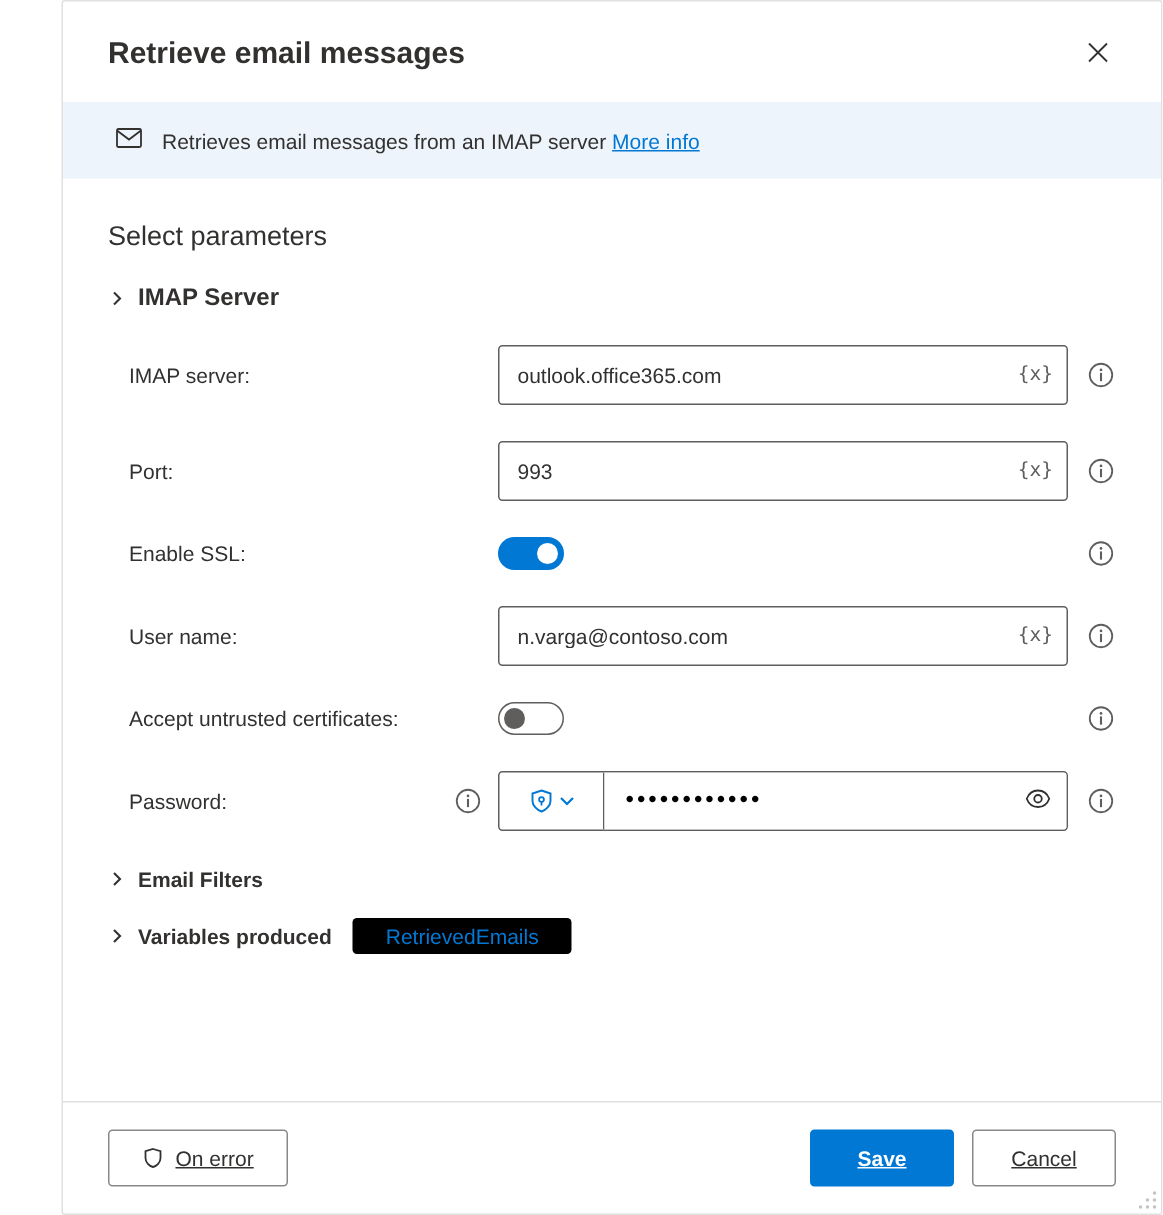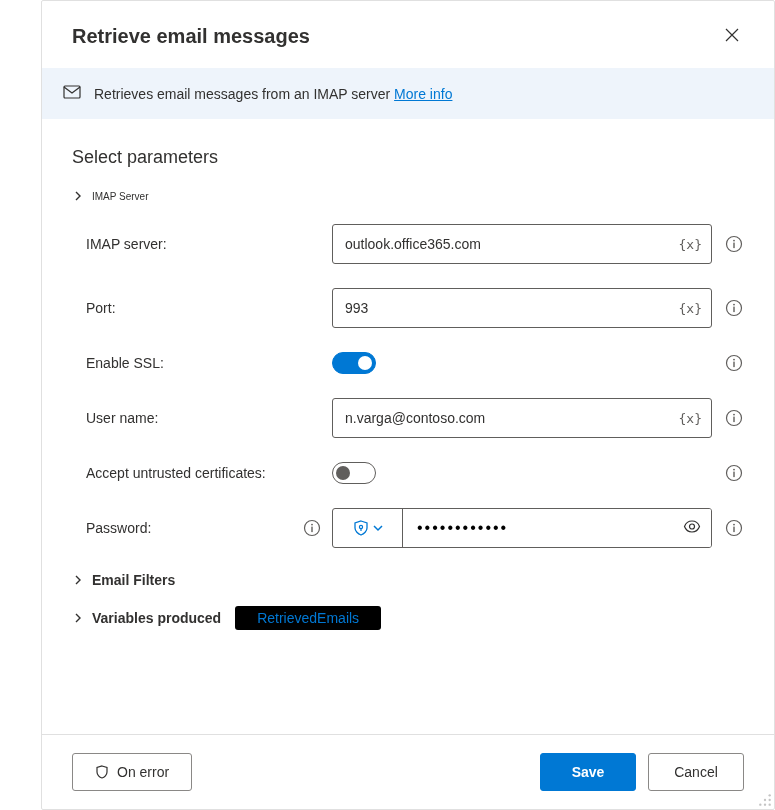--- a/index.html
+++ b/index.html
@@ -34,21 +34,21 @@
     }
     .close-btn {
       background: none;
       border: none;
       cursor: pointer;
       padding: 4px;
       color: #323130;
     }
     .info-banner {
       background: #eef4fb;
-      padding: 14px 20px;
+      padding: 14px 34px;
       display: flex;
       align-items: center;
       gap: 12px;
       color: #323130;
     }
     .info-banner a {
       color: #0078d4;
       text-decoration: underline;
       cursor: pointer;
     }
@@ -65,22 +65,22 @@
     }
     .section-header {
       display: flex;
       align-items: center;
       gap: 8px;
       cursor: pointer;
       margin-bottom: 22px;
       margin-top: 4px;
     }
     .section-header .label {
-      font-weight: 400;
-      font-size: 10px;
+      font-weight: 700;
+      font-size: 16px;
       text-align: right;
     }
     .chevron {
       width: 12px;
       height: 12px;
       display: inline-flex;
       align-items: center;
       justify-content: center;
     }
     .field-row {
@@ -228,20 +228,21 @@
       padding: 12px 22px;
       border-radius: 3px;
       font-size: 14px;
       font-family: inherit;
       cursor: pointer;
       display: inline-flex;
       align-items: center;
       gap: 8px;
       min-width: 96px;
       justify-content: center;
+      text-decoration: underline;
     }
     .btn-default {
       background: #fff;
       border: 1px solid #8a8886;
       color: #323130;
     }
     .btn-primary {
       background: #0078d4;
       border: 1px solid #0078d4;
       color: #fff;

